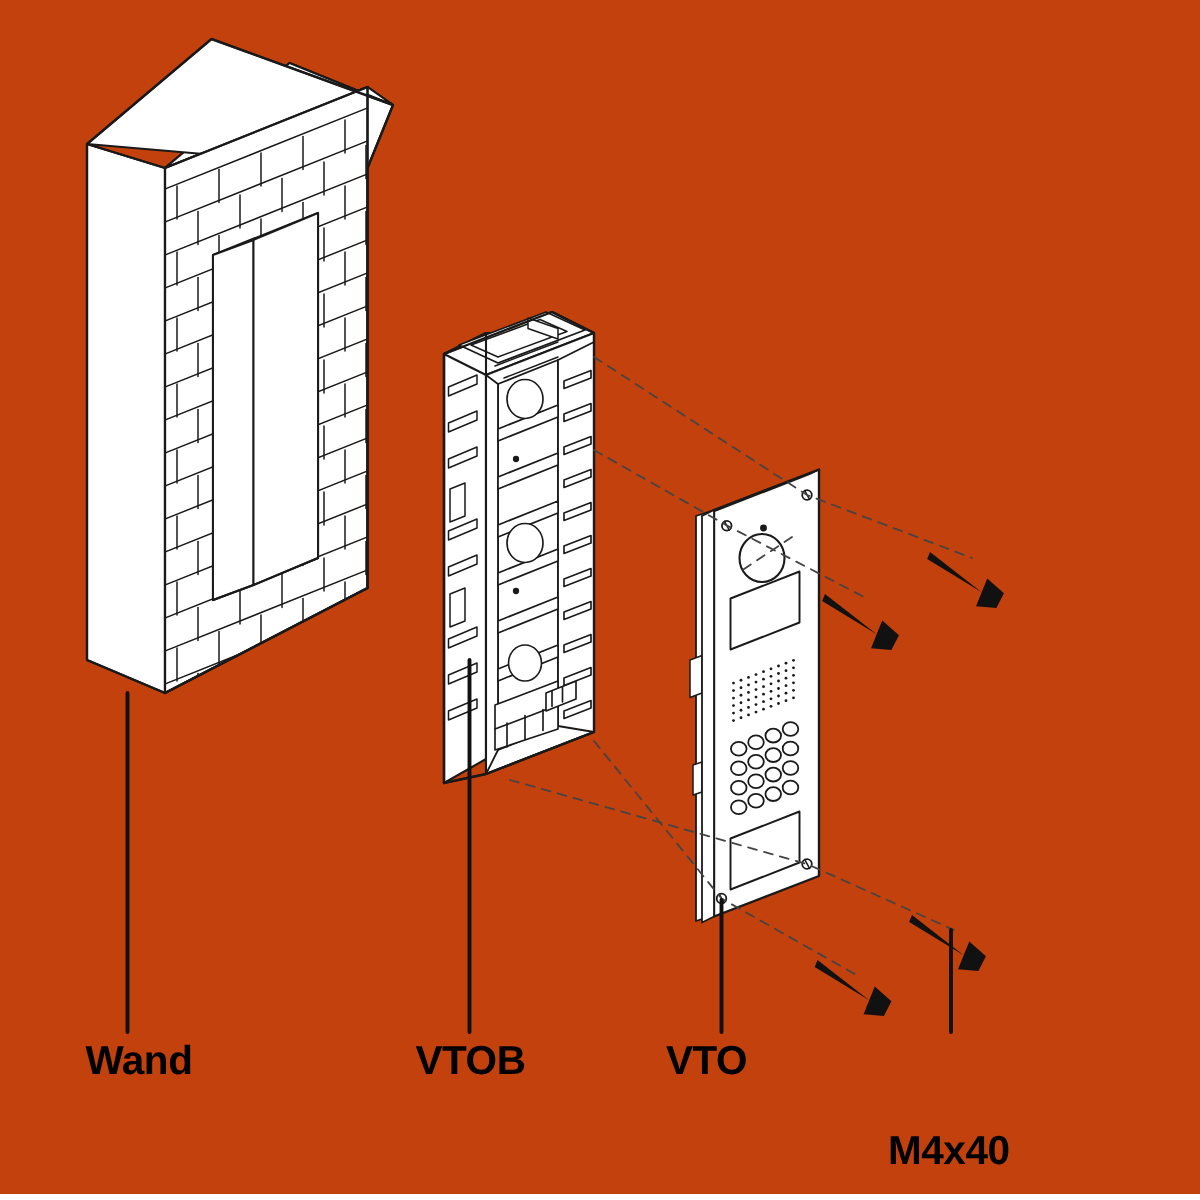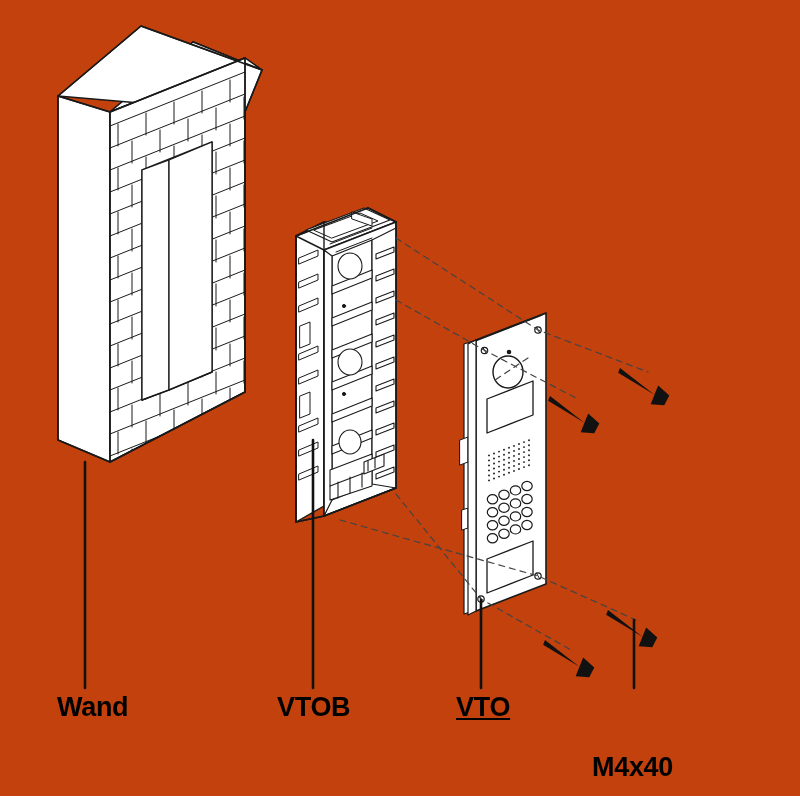--- a/index.html
+++ b/index.html
@@ -31,21 +31,21 @@
     font-family: "Liberation Sans", sans-serif;
     font-weight: bold;
     font-size: 27px;
     line-height: 1.12;
     color: #000000;
     white-space: pre;
     letter-spacing: -0.3px;
   }
   #label-wand      { left: 57px;  top: 692px; }
   #label-vtob      { left: 265px; top: 692px; margin-left: 12px; }
-  #label-vto       { left: 456px; top: 692px; text-decoration: underline; }
+  #label-vto       { left: 444px; top: 692px; }
   #label-screws    { left: 592px; top: 692px; }
 </style>
 </head>
 <body>
 
 <div id="diagram-root">
 
   <svg id="diagram-svg" viewBox="0 0 800 800">
     <defs>
       <clipPath id="clip-wall-face">

